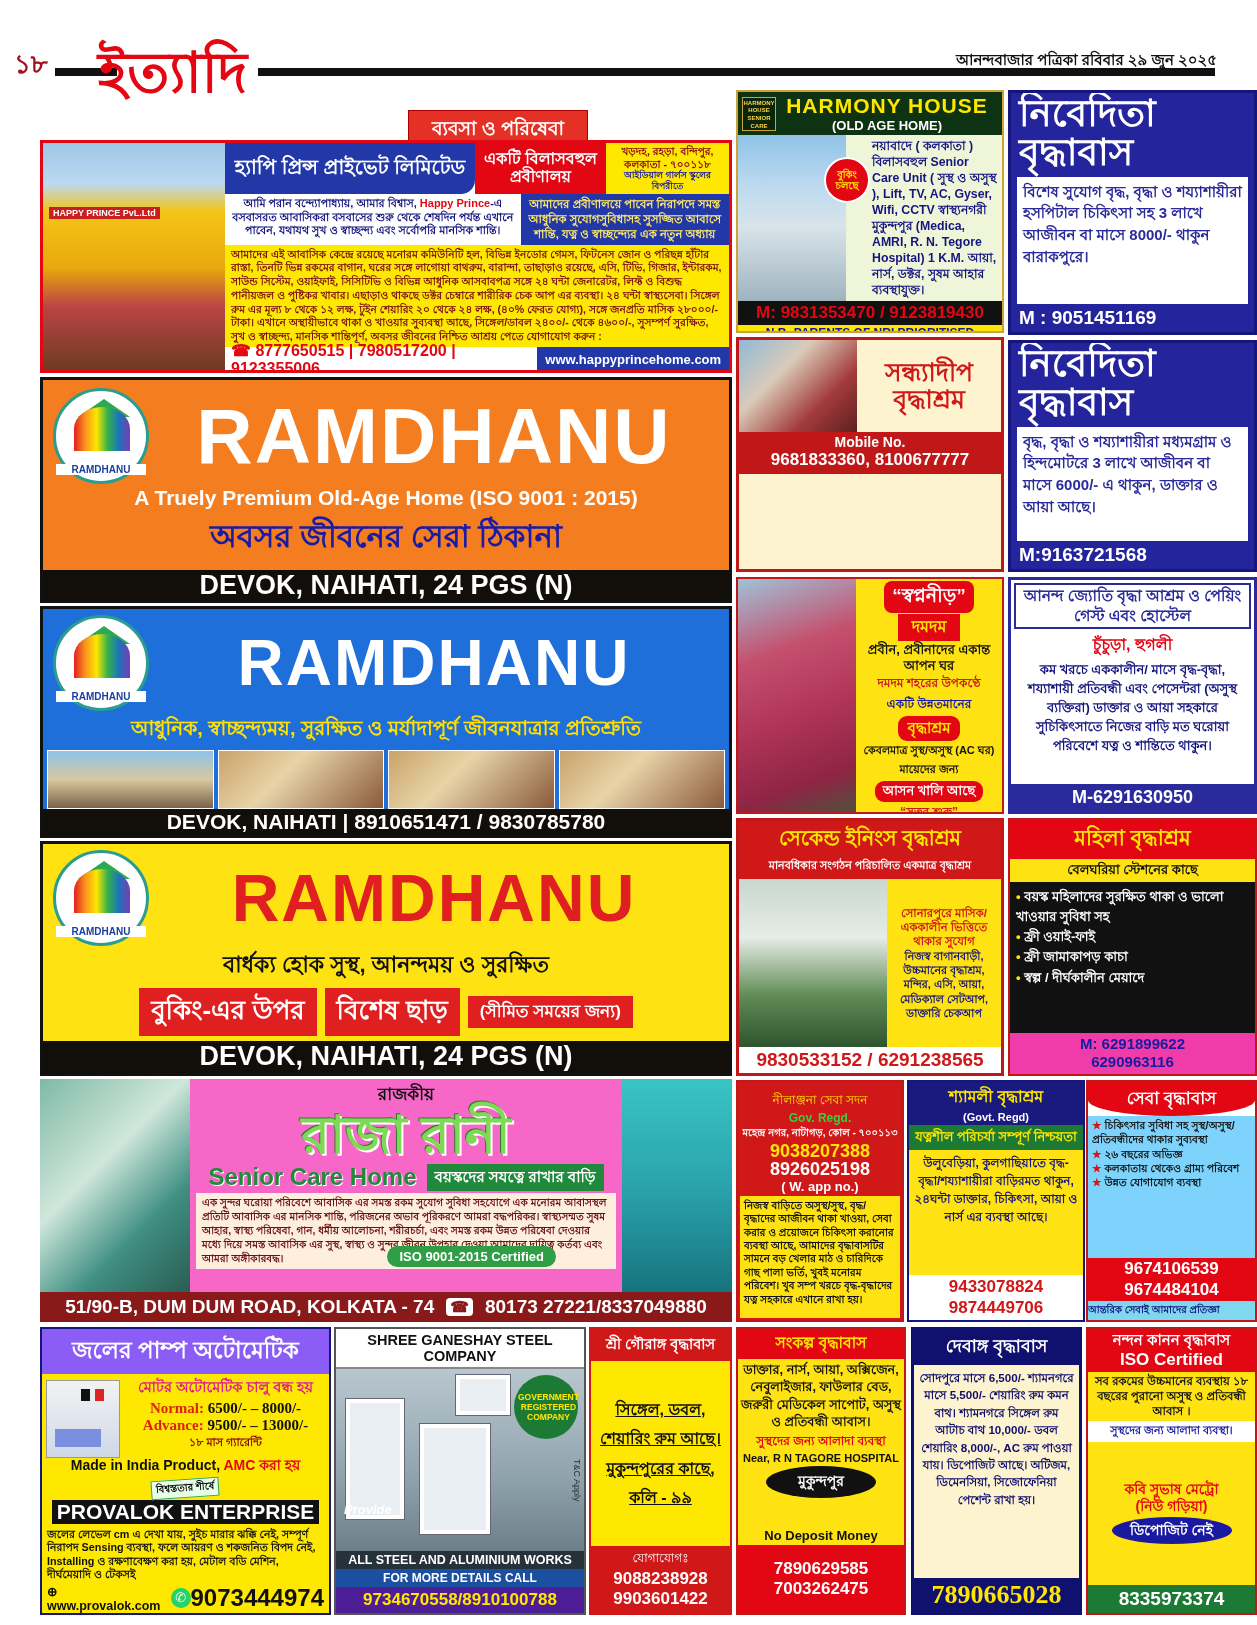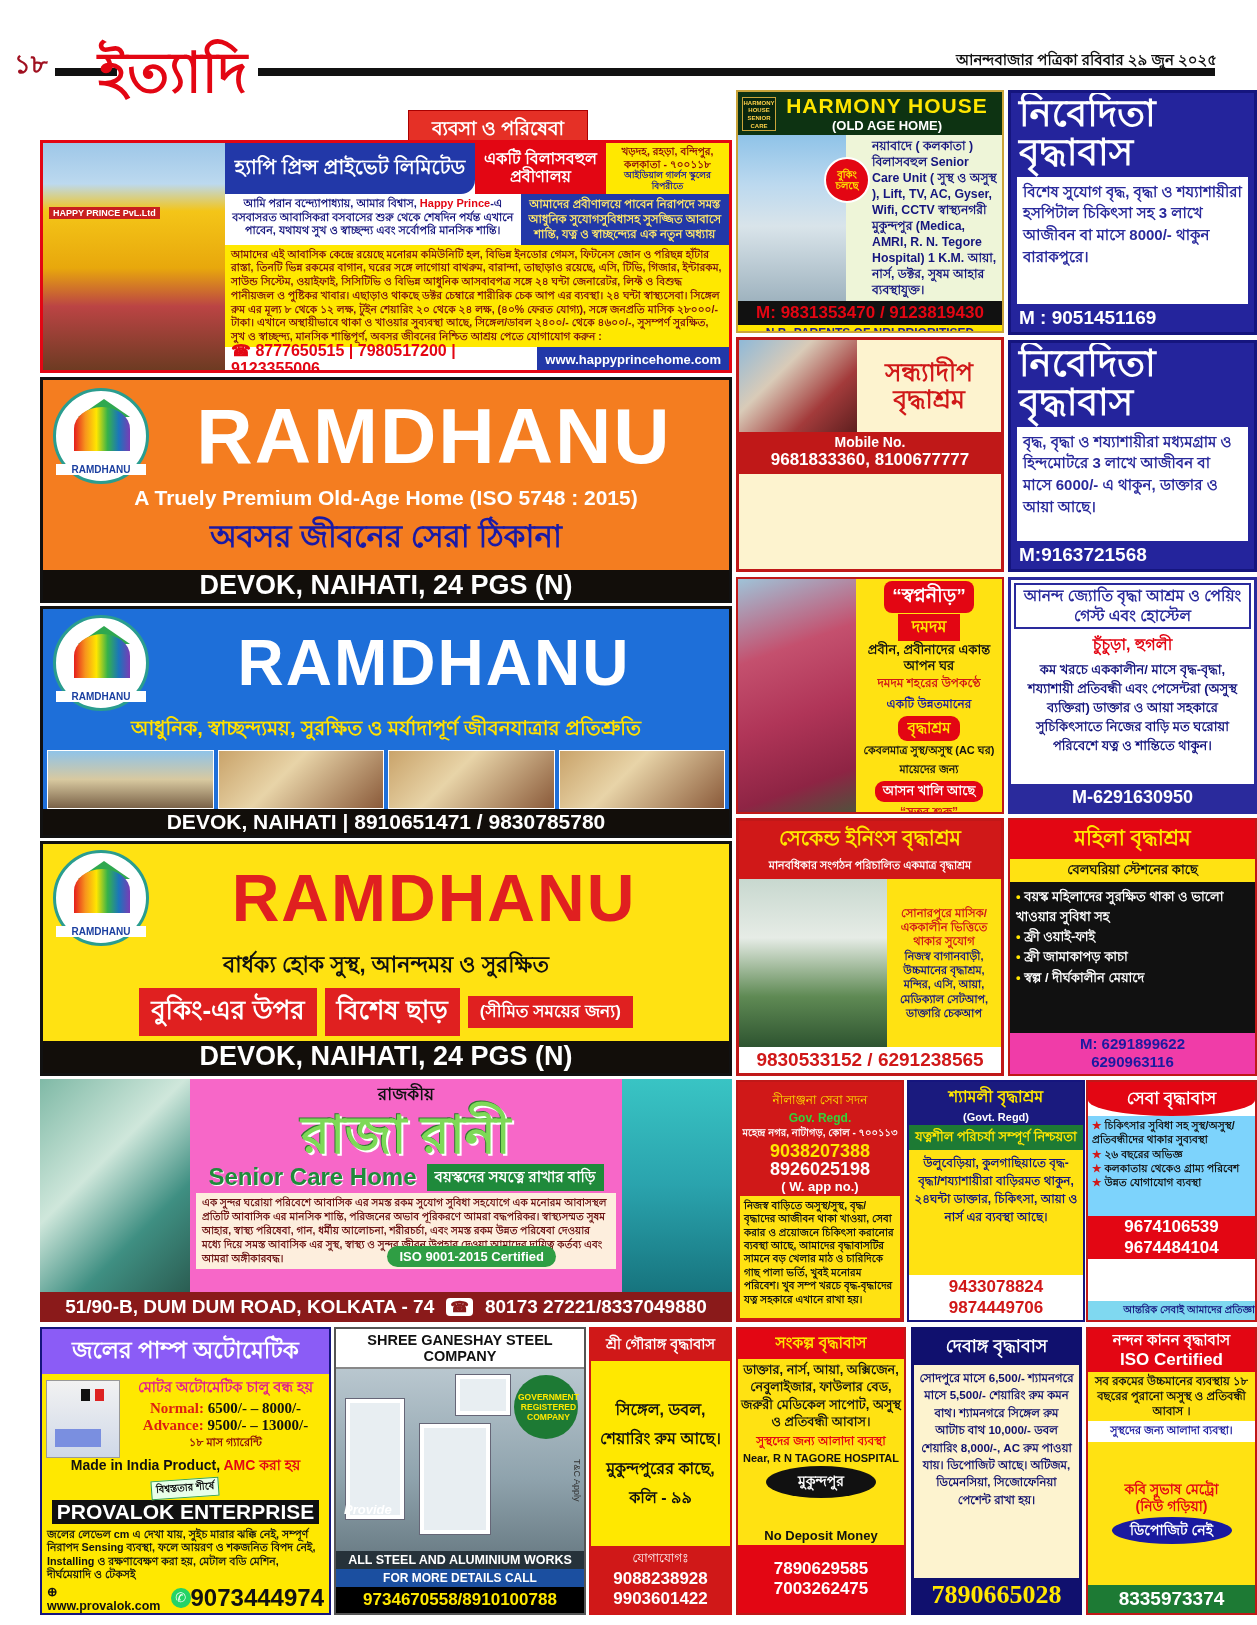--- a/index.html
+++ b/index.html
@@ -114,25 +114,25 @@
 
   .st { left:334px; top:1327px; width:252px; height:288px; border:2px solid #555; display:flex; flex-direction:column; }
   .st-head { background:#fff; color:#111; font-size:14.5px; font-weight:bold; text-align:center; padding:3px 2px; border-bottom:2px solid #888; }
   .st-photo { flex:1; background:linear-gradient(180deg,#b9c7cf 0%,#8fa3ad 60%,#6d7f88 100%); position:relative; }
   .st-badge { position:absolute; right:6px; top:6px; width:64px; height:64px; border-radius:50%; background:#1d7a34; color:#ffe800; font-size:8.5px; font-weight:bold; display:flex; align-items:center; text-align:center; padding:4px; line-height:1.2; }
   .st-win { position:absolute; background:#e8eef2; border:4px solid #fff; box-shadow:0 0 0 1px #667; }
   .st-tc { position:absolute; right:2px; top:90px; color:#333; font-size:9px; writing-mode:vertical-rl; }
   .st-provide { position:absolute; left:8px; bottom:34px; color:#fff; font-size:13px; font-style:italic; font-weight:bold; }
   .st-works { background:#26323a; color:#fff; font-size:12.5px; font-weight:bold; text-align:center; padding:2px 0; }
   .st-call { background:#1b4fa0; color:#fff; font-size:12px; font-weight:bold; text-align:center; padding:2px 0; }
-  .st-phone { background:#000000; color:#ffe800; font-size:17px; font-weight:bold; text-align:center; padding:3px 0; }
+  .st-phone { background:#4c1d95; color:#ffe800; font-size:17px; font-weight:bold; text-align:center; padding:3px 0; }
 
   .gg { left:589px; top:1327px; width:143px; height:288px; border:2px solid #d01818; display:flex; flex-direction:column; }
   .gg-title { background:#d01818; color:#fff; font-size:14.5px; font-weight:bold; text-align:center; padding:4px 2px; }
-  .gg-body { flex:1; background:#ffe800; color:#111; font-size:16px; font-weight:bold; text-align:center; display:flex; flex-direction:column; justify-content:center; gap:10px; line-height:1.2; }
+  .gg-body { flex:1; background:#ffe800; color:#111; font-size:16px; font-weight:bold; text-align:center; display:flex; flex-direction:column; justify-content:center; gap:10px; line-height:1.2;text-decoration:underline; }
   .gg-foot { background:#d01818; color:#fff; text-align:center; padding:3px 0 4px; }
   .gg-foot .lab { font-size:12px; }
   .gg-foot .n { font-size:17px; font-weight:bold; }
 
   
   .hh { left:736px; top:90px; width:268px; height:243px; border:2px solid #caa43a; background:#0d3312; display:flex; flex-direction:column; }
   .hh-head { display:flex; align-items:center; padding:2px 4px; }
   .hh-logo { width:34px; height:34px; background:#09260d; border:1px solid #caa43a; color:#ffd24a; font-size:6px; font-weight:bold; text-align:center; line-height:1.3; padding-top:2px; flex:none; }
   .hh-ht { flex:1; text-align:center; }
   .hh-t1 { color:#ffe600; font-size:21px; font-weight:bold; letter-spacing:1px; }
@@ -192,21 +192,21 @@
   .sh-green { background:#1d7a34; color:#ffe600; font-size:13px; font-weight:bold; padding:2px 0; }
   .sh-body { flex:1; background:#ffe212; color:#15157e; font-size:12px; font-weight:bold; padding:4px 5px; line-height:1.5; }
   .sh-ph { background:#fff; color:#d01818; font-size:17px; font-weight:bold; padding:2px 0; line-height:1.2; }
 
   .se { left:1086px; top:1080px; width:171px; height:242px; border:2px solid #c01818; display:flex; flex-direction:column; }
   .se-t { background:#e30613; color:#fff; font-size:17px; font-weight:bold; text-align:center; padding:3px 0; border-radius:0 0 50% 50% / 0 0 16px 16px; }
   .se-body { flex:1; background:#7dd3fc; padding:2px 4px; }
   .se-li { color:#111; font-size:10.6px; font-weight:bold; line-height:1.35; }
   .se-li .mark { color:#d01818; }
   .se-ph { background:#e30613; color:#fff; font-size:17px; font-weight:bold; text-align:center; line-height:1.2; padding:1px 0; }
-  .se-strip { background:#7fd8f0; color:#15157e; font-size:10px; font-weight:bold; text-align:right; padding:1px 0;margin-top:42px; }
+  .se-strip { background:#7fd8f0; color:#15157e; font-size:10px; font-weight:bold; text-align:left; padding:1px 0; }
 
   
   .nb { width:249px; border:3px solid #15157e; background:#24249c; display:flex; flex-direction:column; }
   .nb1 { left:1008px; top:90px; height:245px; }
   .nb2 { left:1008px; top:340px; height:232px; }
   .nb-t { color:#fff; font-size:37px; font-weight:bold; text-align:left; padding:2px 8px 4px; line-height:1.05; }
   .nb-panel { background:#fff; color:#2a2a9c; font-size:15px; font-weight:bold; margin:0 6px; padding:4px 6px; line-height:1.45; flex:1; }
   .nb-m { color:#fff; font-size:19px; font-weight:bold; padding:3px 8px; }
 
   .aj { left:1008px; top:577px; width:249px; height:237px; border:3px solid #2a2a9c; background:#fff; display:flex; flex-direction:column; text-align:center; }
@@ -288,21 +288,21 @@
 
   <div class="ad rd1">
     <div class="rd1-top">
       <div class="rlogo">
         <div class="roof"></div>
         <div class="arc"></div>
         <div class="lbl">RAMDHANU</div>
       </div>
       <div class="rd1-title">RAMDHANU</div>
     </div>
-    <div class="rd1-en">A Truely Premium Old-Age Home (ISO 5748 : 2015)</div>
+    <div class="rd1-en">A Truely Premium Old-Age Home (ISO 9001 : 2015)</div>
     <div class="rd1-bn">অবসর জীবনের সেরা ঠিকানা</div>
     <div class="rd-band rd1-band">
       <div class="l1">DEVOK, NAIHATI, 24 PGS (N)</div>
       <div class="l2">8910651471 / 9830785780</div>
     </div>
   </div>
 
   <div class="ad rd2">
     <div class="rd2-top">
       <div class="rlogo">

